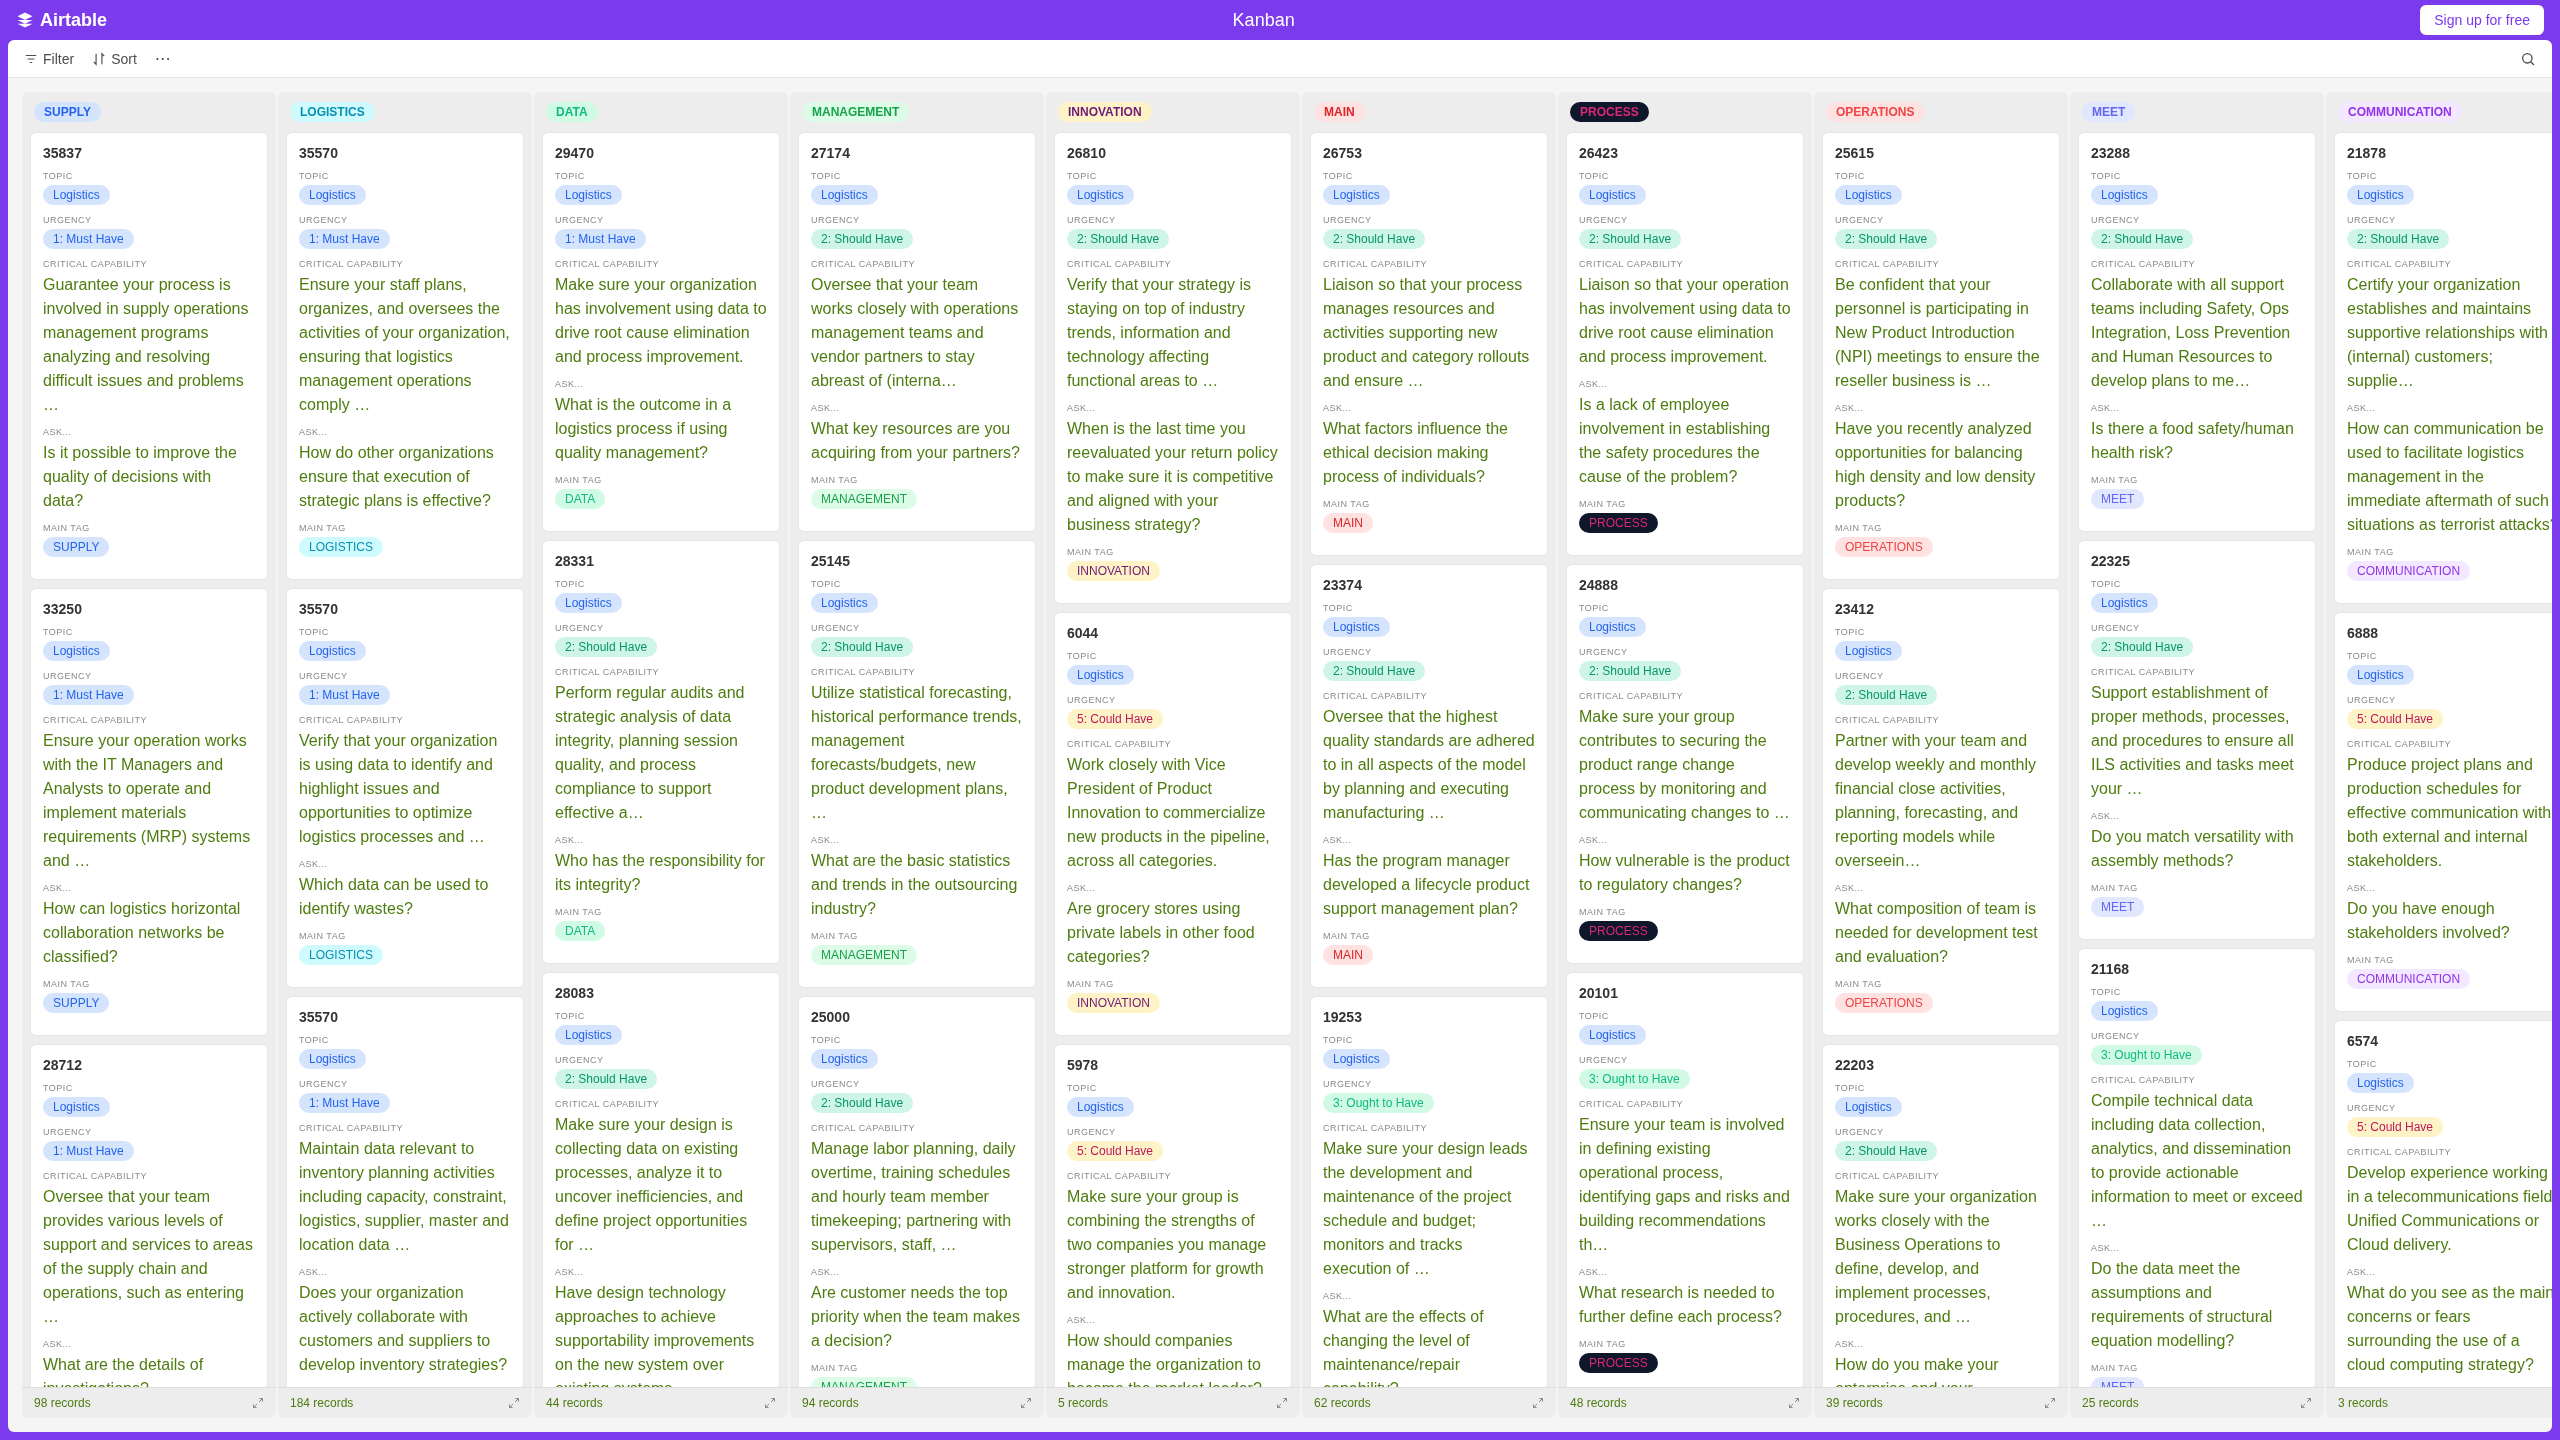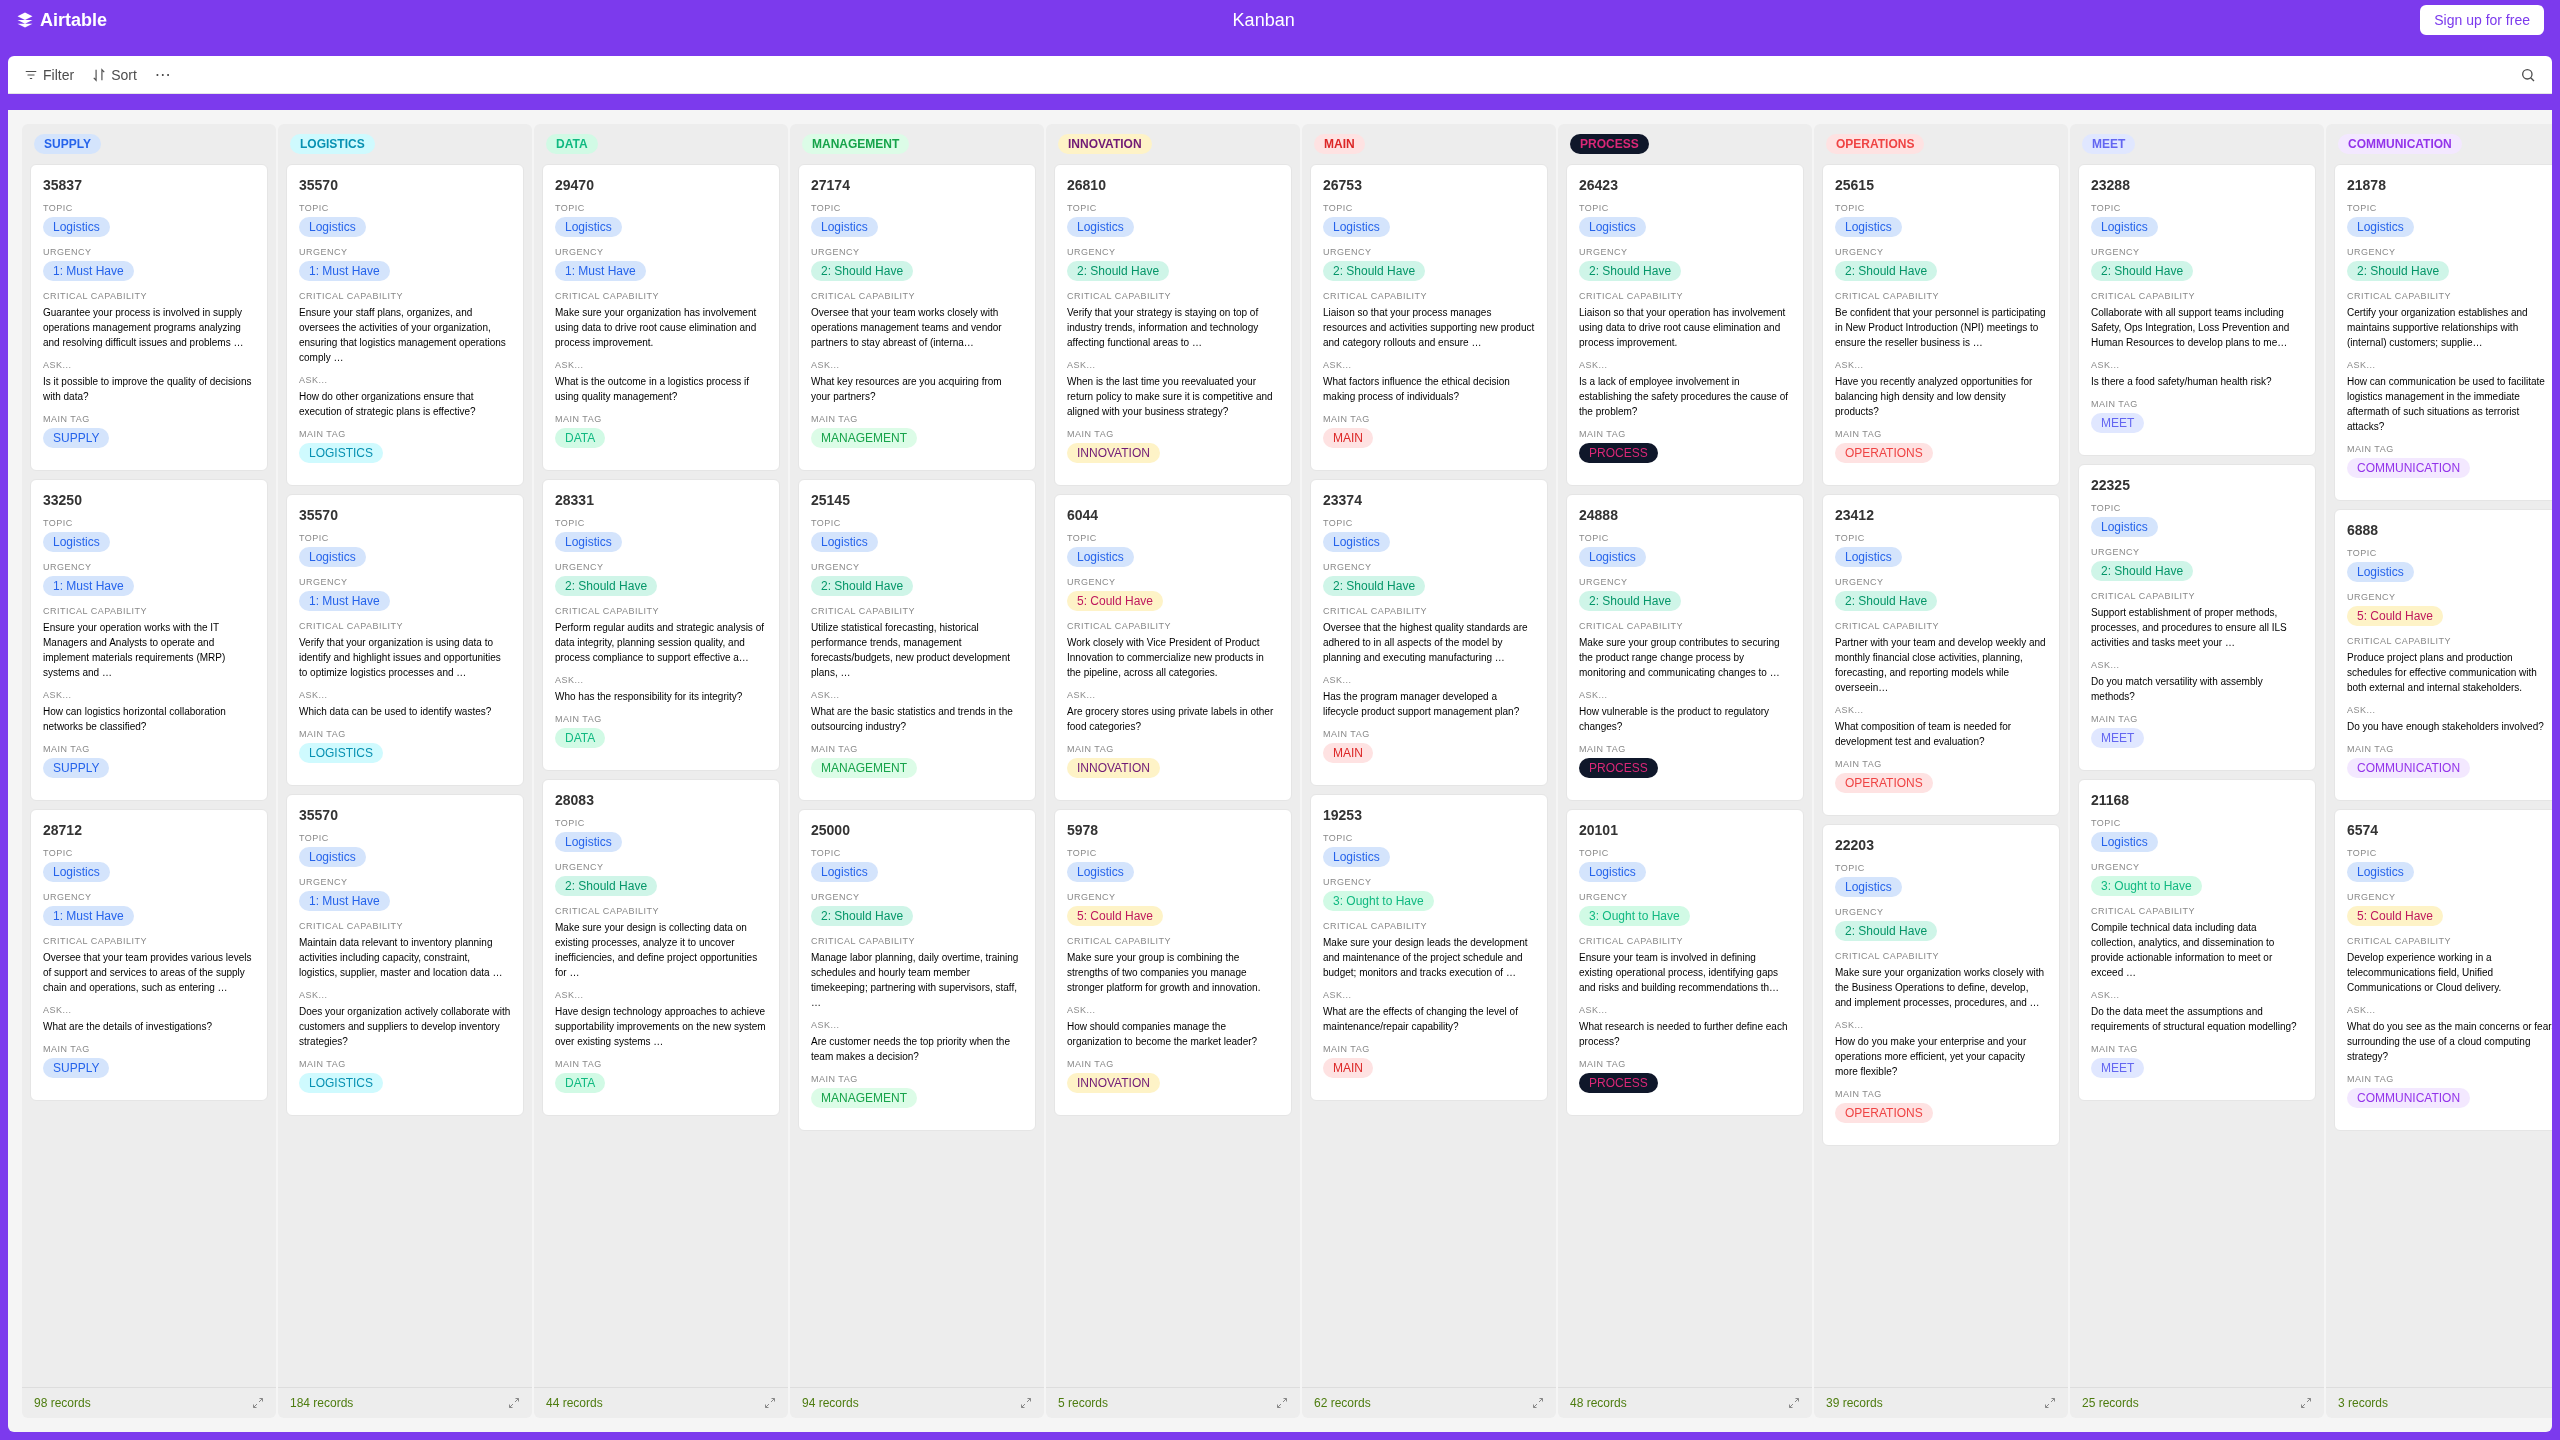--- a/index.html
+++ b/index.html
@@ -3,21 +3,21 @@
 <meta charset="utf-8">
 <style>
 *{margin:0;padding:0;box-sizing:border-box;font-family:-apple-system,BlinkMacSystemFont,"Segoe UI",sans-serif}
 body{background:#7c3aed;width:2560px;height:1440px;transform-origin:top left;overflow:hidden}
 .app{width:2560px;height:1440px;display:flex;flex-direction:column}
 .header{height:40px;display:flex;align-items:center;padding:0 16px;color:#fff}
 .logo{display:flex;align-items:center;gap:6px;font-weight:600;font-size:18px}
 .logo-icon{width:18px;height:18px}
 .header-title{flex:1;text-align:center;font-size:18px;font-weight:500}
 .signup{background:#fff;color:#7c3aed;border-radius:6px;padding:7px 14px;font-size:14px;font-weight:500;cursor:pointer}
-.toolbar{background:#fff;height:38px;display:flex;align-items:center;padding:0 16px;gap:18px;border-bottom:1px solid #e5e5e5;margin:16px 8px;border-radius:6px 6px 0 0}
+.toolbar{background:#fff;height:38px;display:flex;align-items:center;padding:0 16px;gap:18px;border-bottom:1px solid #e5e5e5;margin:0 8px;border-radius:6px 6px 0 0}
 .tool{display:flex;align-items:center;gap:5px;font-size:14px;color:#4d4d4d;cursor:pointer}
 .tool-icon{width:14px;height:14px}
 .dots{cursor:pointer;color:#4d4d4d;font-size:16px}
 .search-icon{margin-left:auto;width:16px;height:16px;cursor:pointer;color:#4d4d4d}
 .board{flex:1;background:#f5f5f5;margin:0 8px 8px;border-radius:0 0 6px 6px;display:flex;gap:2px;padding:14px;overflow-x:auto;overflow-y:hidden;position:relative}
 .column{width:254px;flex-shrink:0;display:flex;flex-direction:column;background:#ededed;border-radius:6px}
 .col-header{padding:10px 12px}
 .col-label{display:inline-block;font-size:12px;font-weight:600;padding:3px 10px;border-radius:10px}
 .col-body{flex:1;overflow-y:auto;padding:0 8px 8px;display:flex;flex-direction:column;gap:8px}
 .col-body::-webkit-scrollbar{width:6px}
@@ -26,21 +26,21 @@
 .expand-icon{width:12px;height:12px;cursor:pointer}
 .card{background:#fff;border-radius:6px;padding:12px;border:1px solid #e5e5e5}
 .card-id{font-size:14px;font-weight:600;color:#333;margin-bottom:10px}
 .card-label{font-size:9px;color:#888;text-transform:uppercase;letter-spacing:0.5px;margin-bottom:4px}
 .pill{display:inline-block;font-size:12px;padding:3px 10px;border-radius:10px;margin-bottom:10px}
 .pill-logistics{background:#d4e4fc;color:#2563eb}
 .pill-must{background:#d4e4fc;color:#2563eb}
 .pill-should{background:#cff5e8;color:#059669}
 .pill-could{background:#fef3c7;color:#be185d}
 .pill-ought{background:#d1fae5;color:#10b981}
-.card-text{font-size:10px;color:#000000;line-height:1.5;margin-bottom:10px}
+.card-text{font-size:16px;color:#4d7c0f;line-height:1.5;margin-bottom:10px}
 .tag-supply{background:#d4e4fc;color:#2563eb}
 .tag-logistics{background:#cffafe;color:#0891b2}
 .tag-data{background:#d1fae5;color:#10b981}
 .tag-management{background:#dcfce7;color:#16a34a}
 .tag-innovation{background:#fef3c7;color:#701a75}
 .tag-main{background:#fee2e2;color:#dc2626}
 .tag-process{background:#0f172a;color:#db2777}
 .tag-operations{background:#fee2e2;color:#ef4444}
 .tag-meet{background:#e0e7ff;color:#6366f1}
 .tag-communication{background:#f3e8ff;color:#9333ea}

